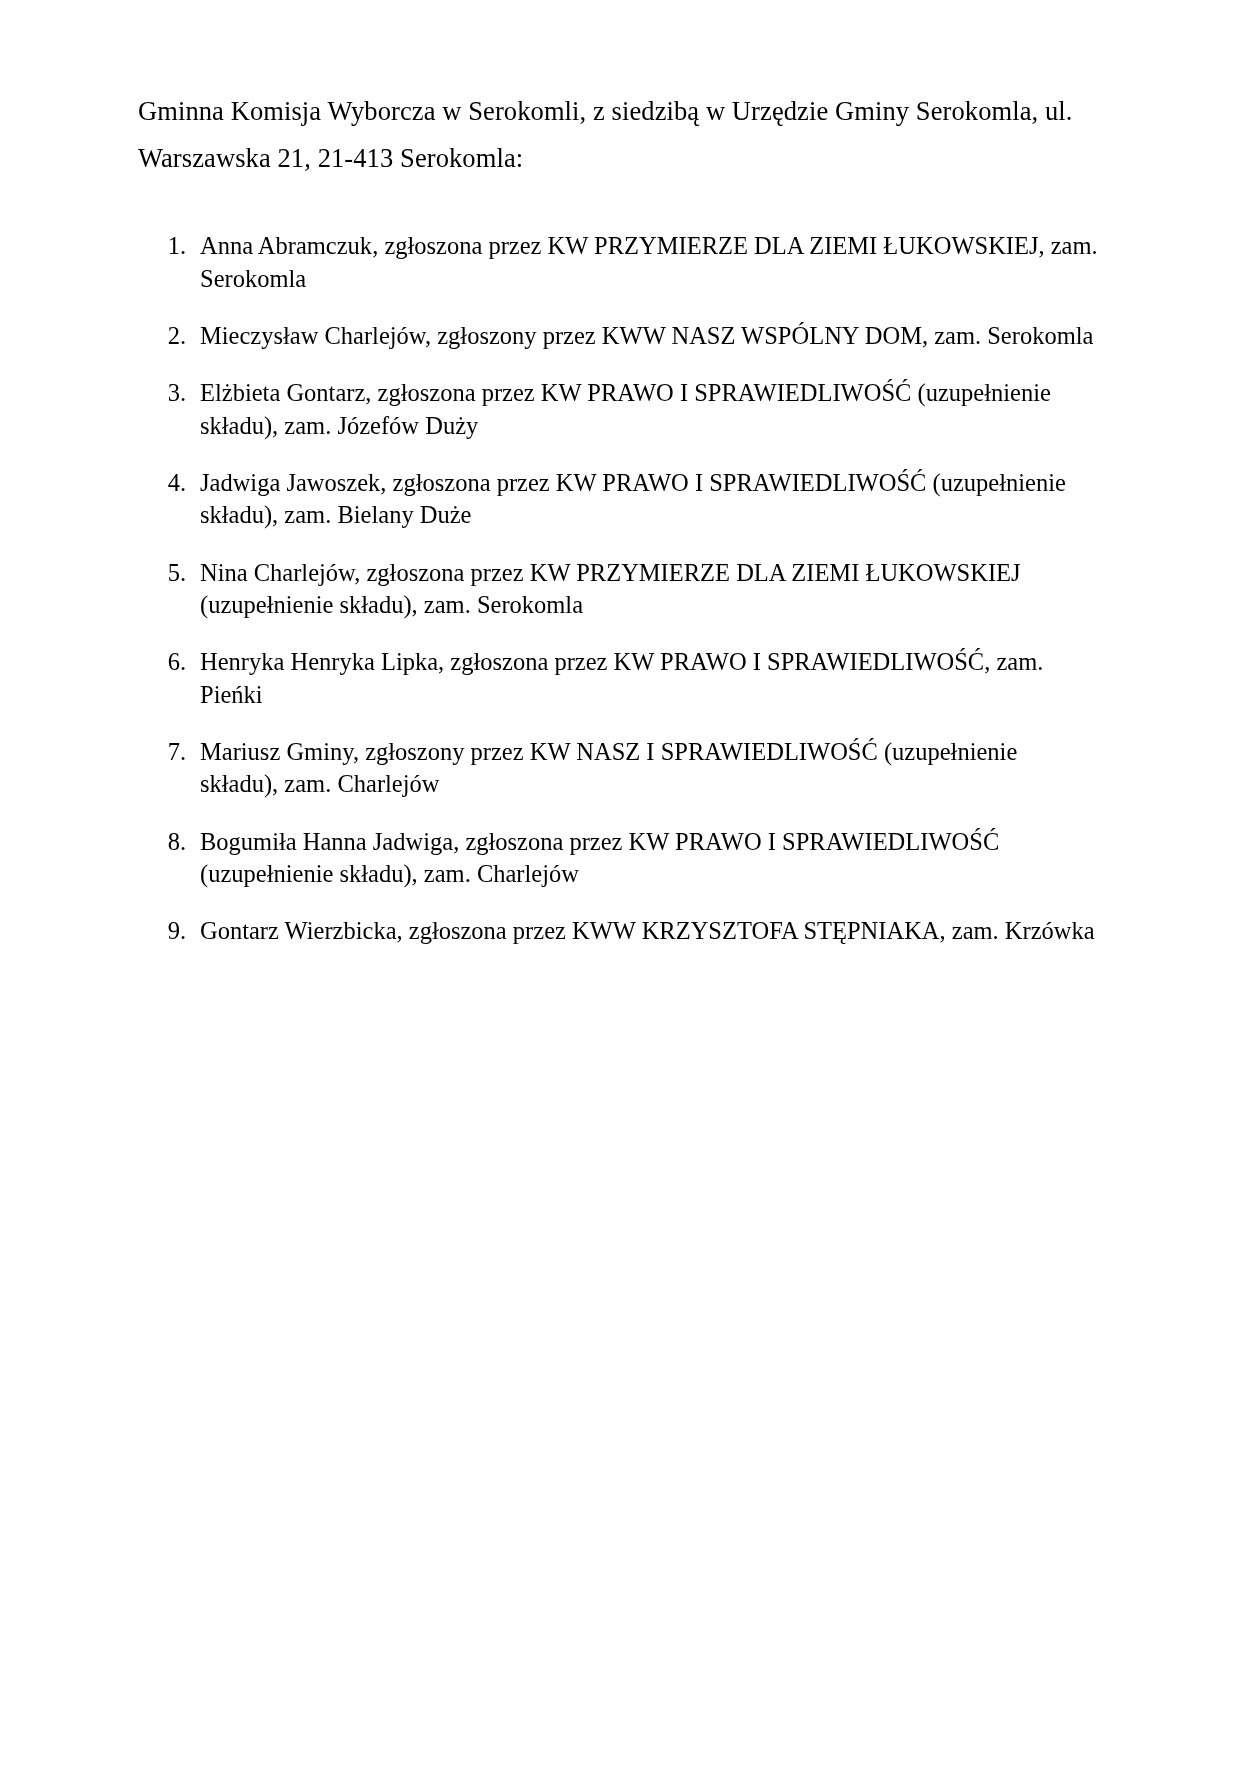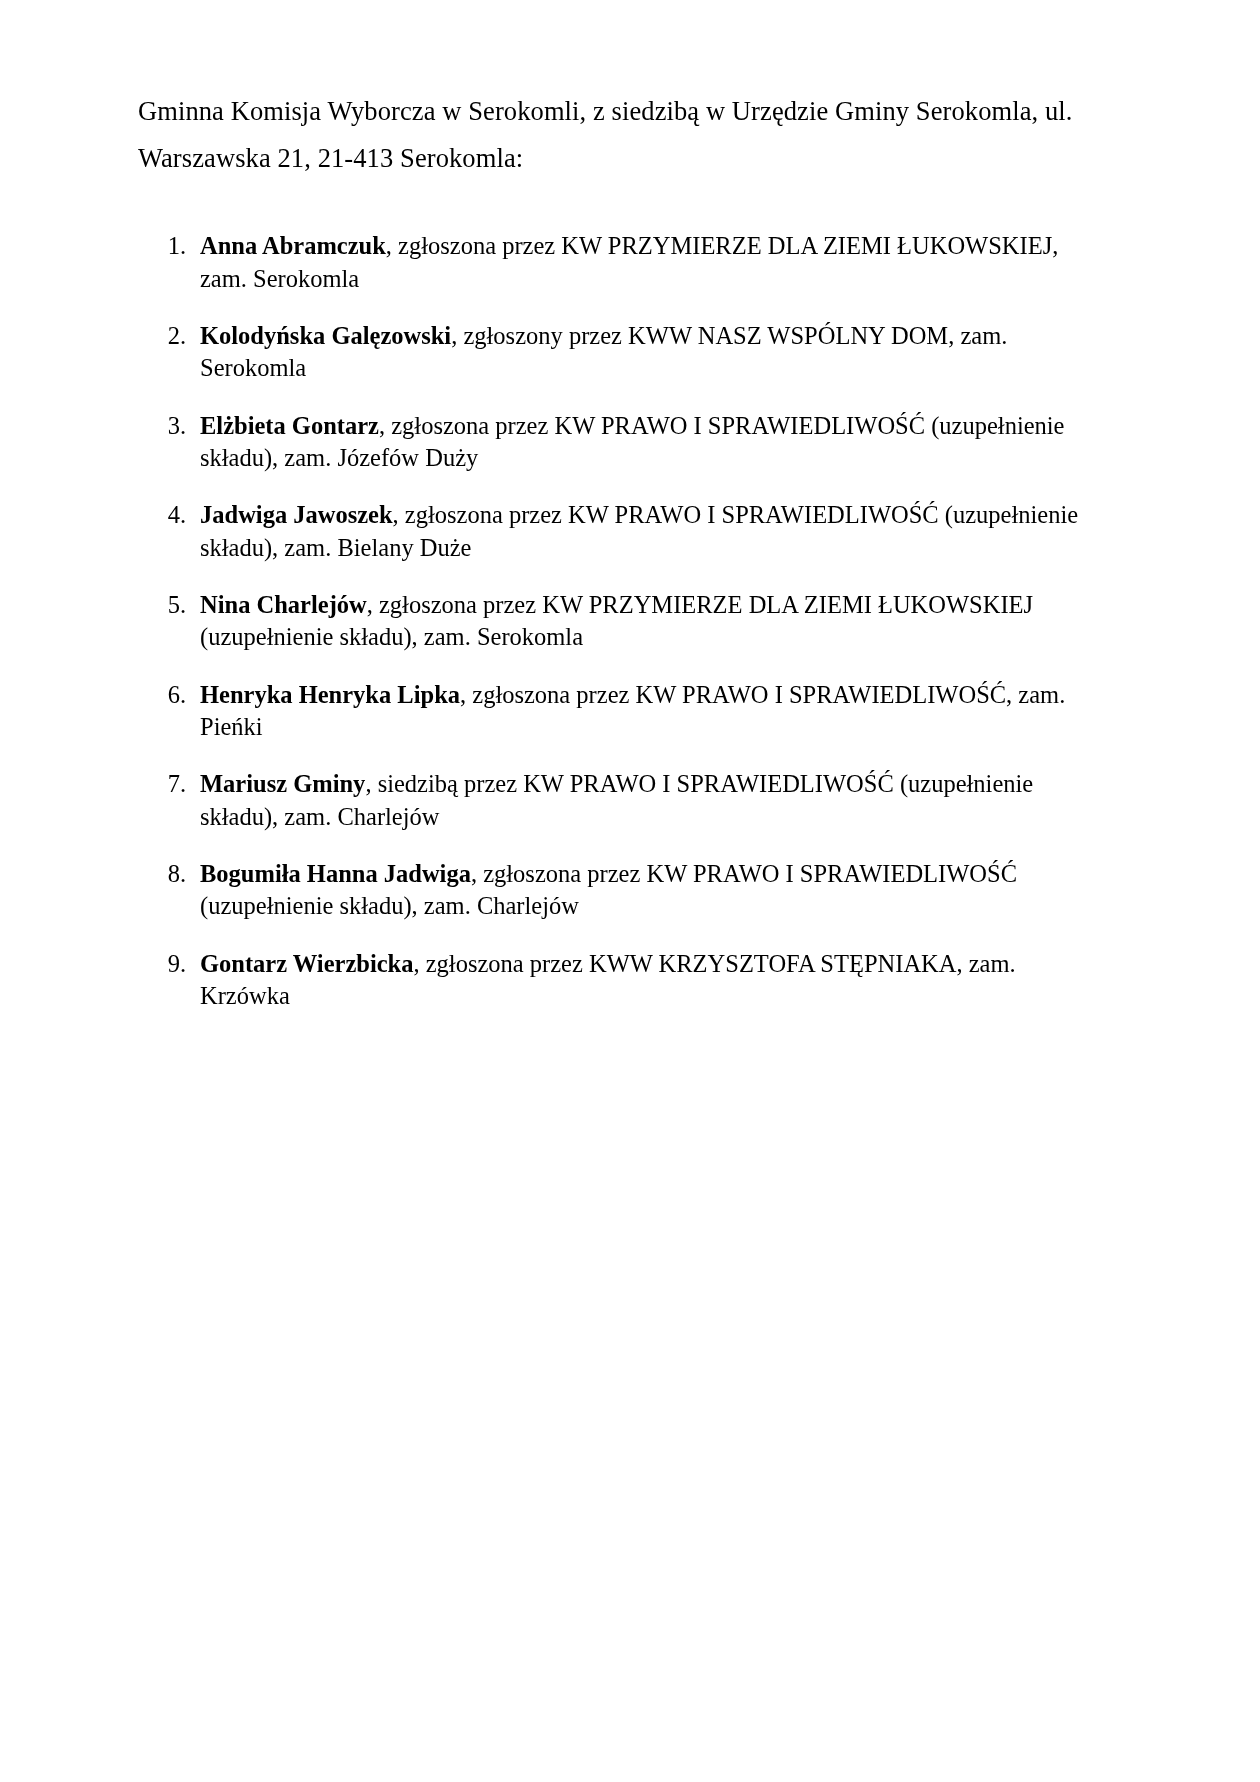--- a/index.html
+++ b/index.html
@@ -53,37 +53,37 @@
   }
   .candidate-number {
     position: absolute;
     left: 8px;
     top: 0;
     width: 40px;
     text-align: right;
     font-size: 24.5px;
   }
   .candidate-name {
-    font-weight: bold;
+    font-weight: normal;
   }
   .candidate-rest {
     font-weight: normal;
   }
 </style>
 </head>
 <body>
 
 <div class="page">
   <div class="content">
     <p class="doc-heading">Gminna Komisja Wyborcza w Serokomli, z siedzibą w Urzędzie Gminy Serokomla, ul. Warszawska 21, 21-413 Serokomla:</p>
     <ol class="candidate-list">
         <li class="candidate-item"><span class="candidate-number">1.</span><span class="candidate-name">Anna Abramczuk</span><span class="candidate-rest">, zgłoszona przez KW PRZYMIERZE DLA ZIEMI ŁUKOWSKIEJ, zam. Serokomla</span></li>
-        <li class="candidate-item"><span class="candidate-number">2.</span><span class="candidate-name">Kolodyńska Galęzowski</span><span class="candidate-rest">, zgłoszony przez KWW NASZ WSPÓLNY DOM, zam. Serokomla</span></li>
+        <li class="candidate-item"><span class="candidate-number">2.</span><span class="candidate-name">Mieczysław Charlejów</span><span class="candidate-rest">, zgłoszony przez KWW NASZ WSPÓLNY DOM, zam. Serokomla</span></li>
         <li class="candidate-item"><span class="candidate-number">3.</span><span class="candidate-name">Elżbieta Gontarz</span><span class="candidate-rest">, zgłoszona przez KW PRAWO I SPRAWIEDLIWOŚĆ (uzupełnienie składu), zam. Józefów Duży</span></li>
         <li class="candidate-item"><span class="candidate-number">4.</span><span class="candidate-name">Jadwiga Jawoszek</span><span class="candidate-rest">, zgłoszona przez KW PRAWO I SPRAWIEDLIWOŚĆ (uzupełnienie składu), zam. Bielany Duże</span></li>
         <li class="candidate-item"><span class="candidate-number">5.</span><span class="candidate-name">Nina Charlejów</span><span class="candidate-rest">, zgłoszona przez KW PRZYMIERZE DLA ZIEMI ŁUKOWSKIEJ (uzupełnienie składu), zam. Serokomla</span></li>
         <li class="candidate-item"><span class="candidate-number">6.</span><span class="candidate-name">Henryka Henryka Lipka</span><span class="candidate-rest">, zgłoszona przez KW PRAWO I SPRAWIEDLIWOŚĆ, zam. Pieńki</span></li>
-        <li class="candidate-item"><span class="candidate-number">7.</span><span class="candidate-name">Mariusz Gminy</span><span class="candidate-rest">, siedzibą przez KW PRAWO I SPRAWIEDLIWOŚĆ (uzupełnienie składu), zam. Charlejów</span></li>
+        <li class="candidate-item"><span class="candidate-number">7.</span><span class="candidate-name">Mariusz Gminy</span><span class="candidate-rest">, zgłoszony przez KW NASZ I SPRAWIEDLIWOŚĆ (uzupełnienie składu), zam. Charlejów</span></li>
         <li class="candidate-item"><span class="candidate-number">8.</span><span class="candidate-name">Bogumiła Hanna Jadwiga</span><span class="candidate-rest">, zgłoszona przez KW PRAWO I SPRAWIEDLIWOŚĆ (uzupełnienie składu), zam. Charlejów</span></li>
         <li class="candidate-item"><span class="candidate-number">9.</span><span class="candidate-name">Gontarz Wierzbicka</span><span class="candidate-rest">, zgłoszona przez KWW KRZYSZTOFA STĘPNIAKA, zam. Krzówka</span></li>
       </ol>
   </div>
 </div>
 
 </body></html>

